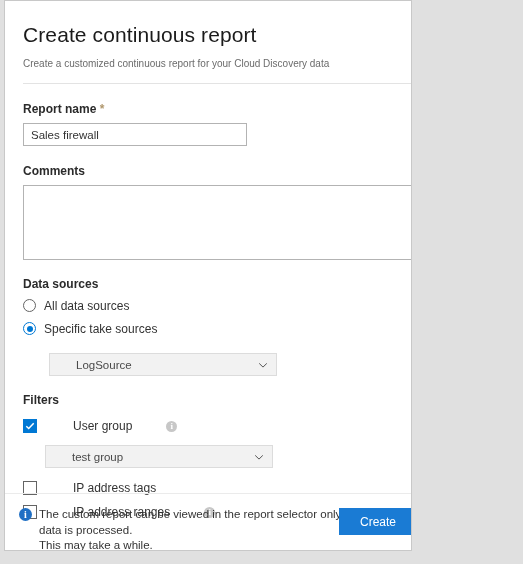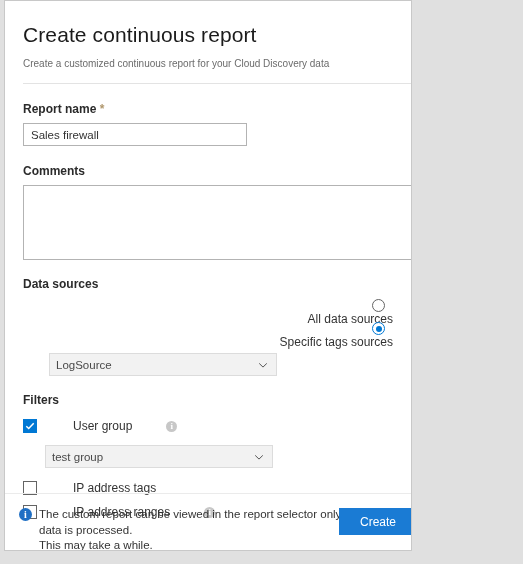--- a/index.html
+++ b/index.html
@@ -108,24 +108,23 @@
     font-weight: bold;
     color: #2b2b2b;
     margin-top: 17px;
     margin-bottom: 7px;
     line-height: 15px;
   }
 
   
   .radio-row {
     display: flex;
-    align-items: flex-end;
+    align-items: flex-start;
     height: 22px;
     margin-bottom: 1px;
-    flex-direction: column;
   }
   .radio {
     width: 13px;
     height: 13px;
     border-radius: 50%;
     border: 1px solid #646464;
     background: #ffffff;
     box-sizing: border-box;
     margin-right: 8px;
     flex: none;
@@ -152,21 +151,21 @@
 
   
   .dropdown {
     height: 23px;
     background: #f2f2f2;
     border: 1px solid #dcdcdc;
     box-sizing: border-box;
     display: flex;
     align-items: center;
     justify-content: space-between;
-    padding: 0 8px 0 6px;
+    padding: 0 8px 0 26px;
     font-size: 11.5px;
     color: #4a4a4a;
   }
   .dropdown.ds {
     width: 228px;
     margin-left: 26px;
     margin-top: 9px;
   }
   .dropdown.ug {
     width: 228px;
@@ -341,21 +340,21 @@
 
       <div class="section-label">Data sources</div>
 
       <div class="radio-row">
         <span class="radio"></span>
         <span class="radio-label">All data sources</span>
       </div>
 
       <div class="radio-row">
         <span class="radio checked"></span>
-        <span class="radio-label">Specific tags sources</span>
+        <span class="radio-label">Specific take sources</span>
       </div>
 
       <div class="dropdown ds">
         <span>LogSource</span>
         <svg class="chev" viewBox="0 0 10 10">
           <path d="M1.2 3.4 L5 7.1 L8.8 3.4" fill="none" stroke="#555555" stroke-width="1"></path>
         </svg>
       </div>
 
       <div class="section-label">Filters</div>

